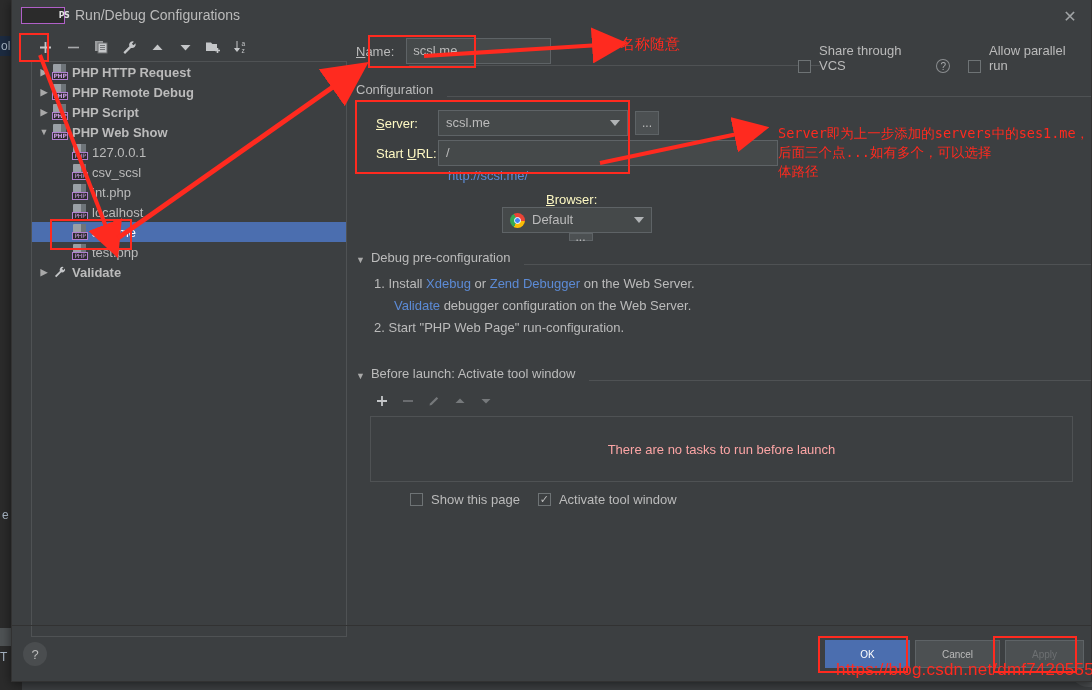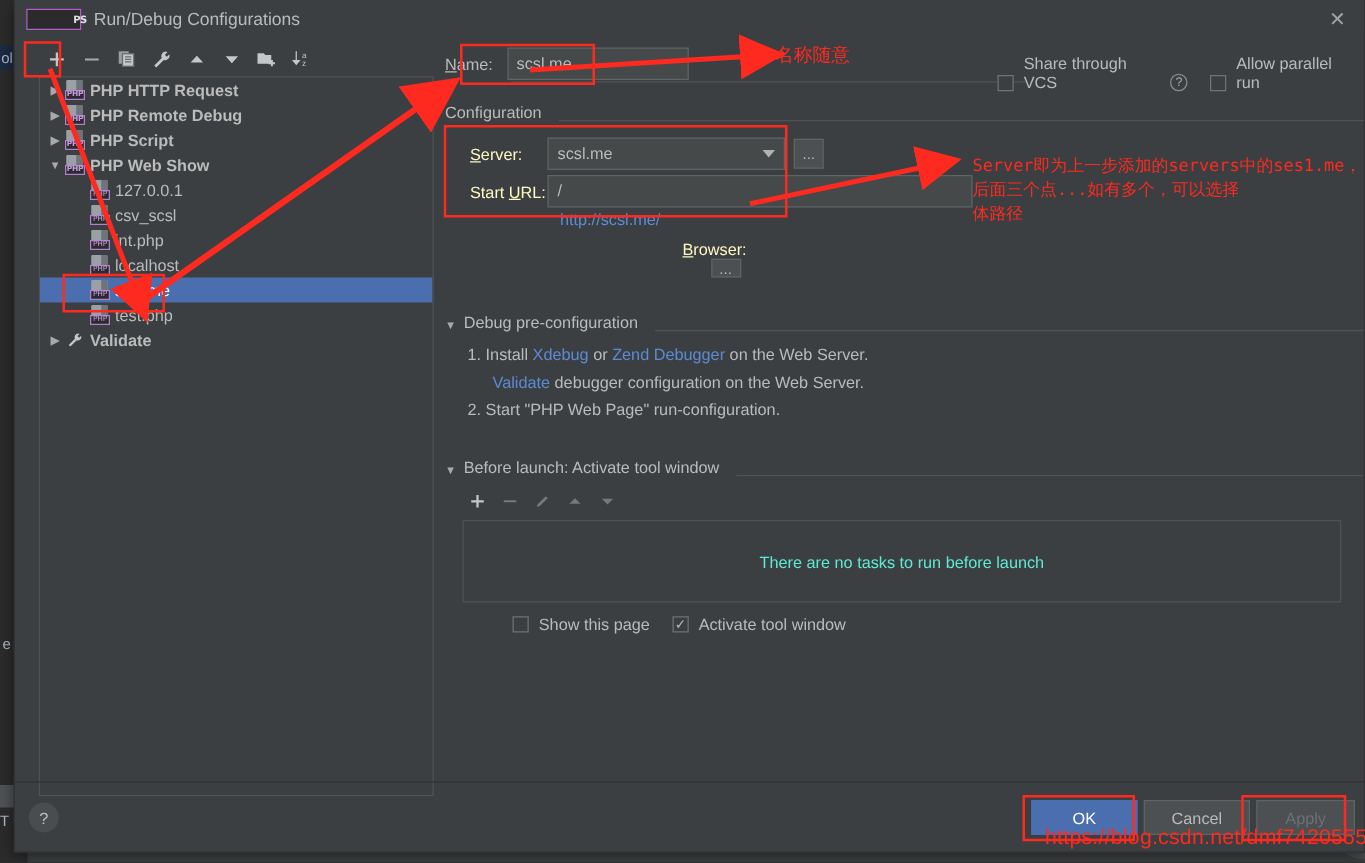--- a/index.html
+++ b/index.html
@@ -195,40 +195,40 @@
   .dbg-list { margin-top: 8px; margin-left: 18px; font-size: 13px; color: #bbbbbb; line-height: 22px; }
   .dbg-list a { color: #5c8bd6; text-decoration: none; }
   .dbg-indent { margin-left: 20px; }
 
   .bl-toolbar { position: absolute; left: 14px; top: 24px; display: flex; align-items: center; gap: 2px; }
   .bl-btn { width: 24px; height: 22px; display: flex; align-items: center; justify-content: center; }
   .tasks-box {
     position: absolute; left: 14px; top: 50px; width: 703px; height: 66px;
     border: 1px solid #4f5254; background: #3c3f41;
     display: flex; align-items: center; justify-content: center;
-    font-size: 13px; color: #5eead4;
+    font-size: 13px; color: #fca5a5;
   }
   .bottom-checks {
     position: absolute; left: 14px; top: 126px;
     display: flex; align-items: center; gap: 8px;
     font-size: 13px; color: #bbbbbb; padding-left: 40px;
   }
 
   
   .footer { position: absolute; left: 0; right: 0; bottom: 0; height: 56px; }
   .footer-sep { position: absolute; left: 0; right: 0; top: 0; height: 1px; background: #323232; }
   .help-btn {
     position: absolute; left: 11px; top: 17px;
     width: 24px; height: 24px; border-radius: 50%;
     background: #4a4d4f; color: #bdbdbd; font-size: 13px;
     display: flex; align-items: center; justify-content: center;
   }
   .btn {
     position: absolute; top: 15px; height: 28px;
-    font-size: 13px; display: flex; align-items: center; justify-content: center;
+    font-size: 10px; display: flex; align-items: center; justify-content: center;
     border: 1px solid #5e6366; background: #4c5052; color: #bbbbbb;
   }
   .btn.primary { background: #4b6eaf; border-color: #4b6eaf; color: #ffffff; }
   .btn.disabled { color: #6d7072; }
 
   
   .ann { position: absolute; pointer-events: none; }
   .red-box { border: 2px solid #ff2a1f; }
   .ann-text {
     color: #ff2a1f;
@@ -441,20 +441,25 @@
               <span class="caret"></span>
             </div>
             <div class="ellipsis-btn">...</div>
           </div>
           <div class="cfg-row">
             <div class="cfg-label">Start <u>U</u>RL:</div>
             <div class="txt-input" style="width:340px;">/</div>
           </div>
           <div class="cfg-row" style="margin-top:24px;flex-direction:column;">
             <div class="cfg-label"><u>B</u>rowser:</div>
+            <div class="combo browser-combo">
+              <span class="chrome"></span>
+              <span>Default</span>
+              <span class="caret"></span>
+            </div>
             <div class="ellipsis-btn">...</div>
           </div>
         </div>
         <div class="url-link">http://scsl.me/</div>
       </div>
 
       <div class="section" style="left:4px; top:220px; width:735px;">
         <div class="section-header">
           <span class="arrow">▼</span>
           <span>Debug pre-configuration</span>

